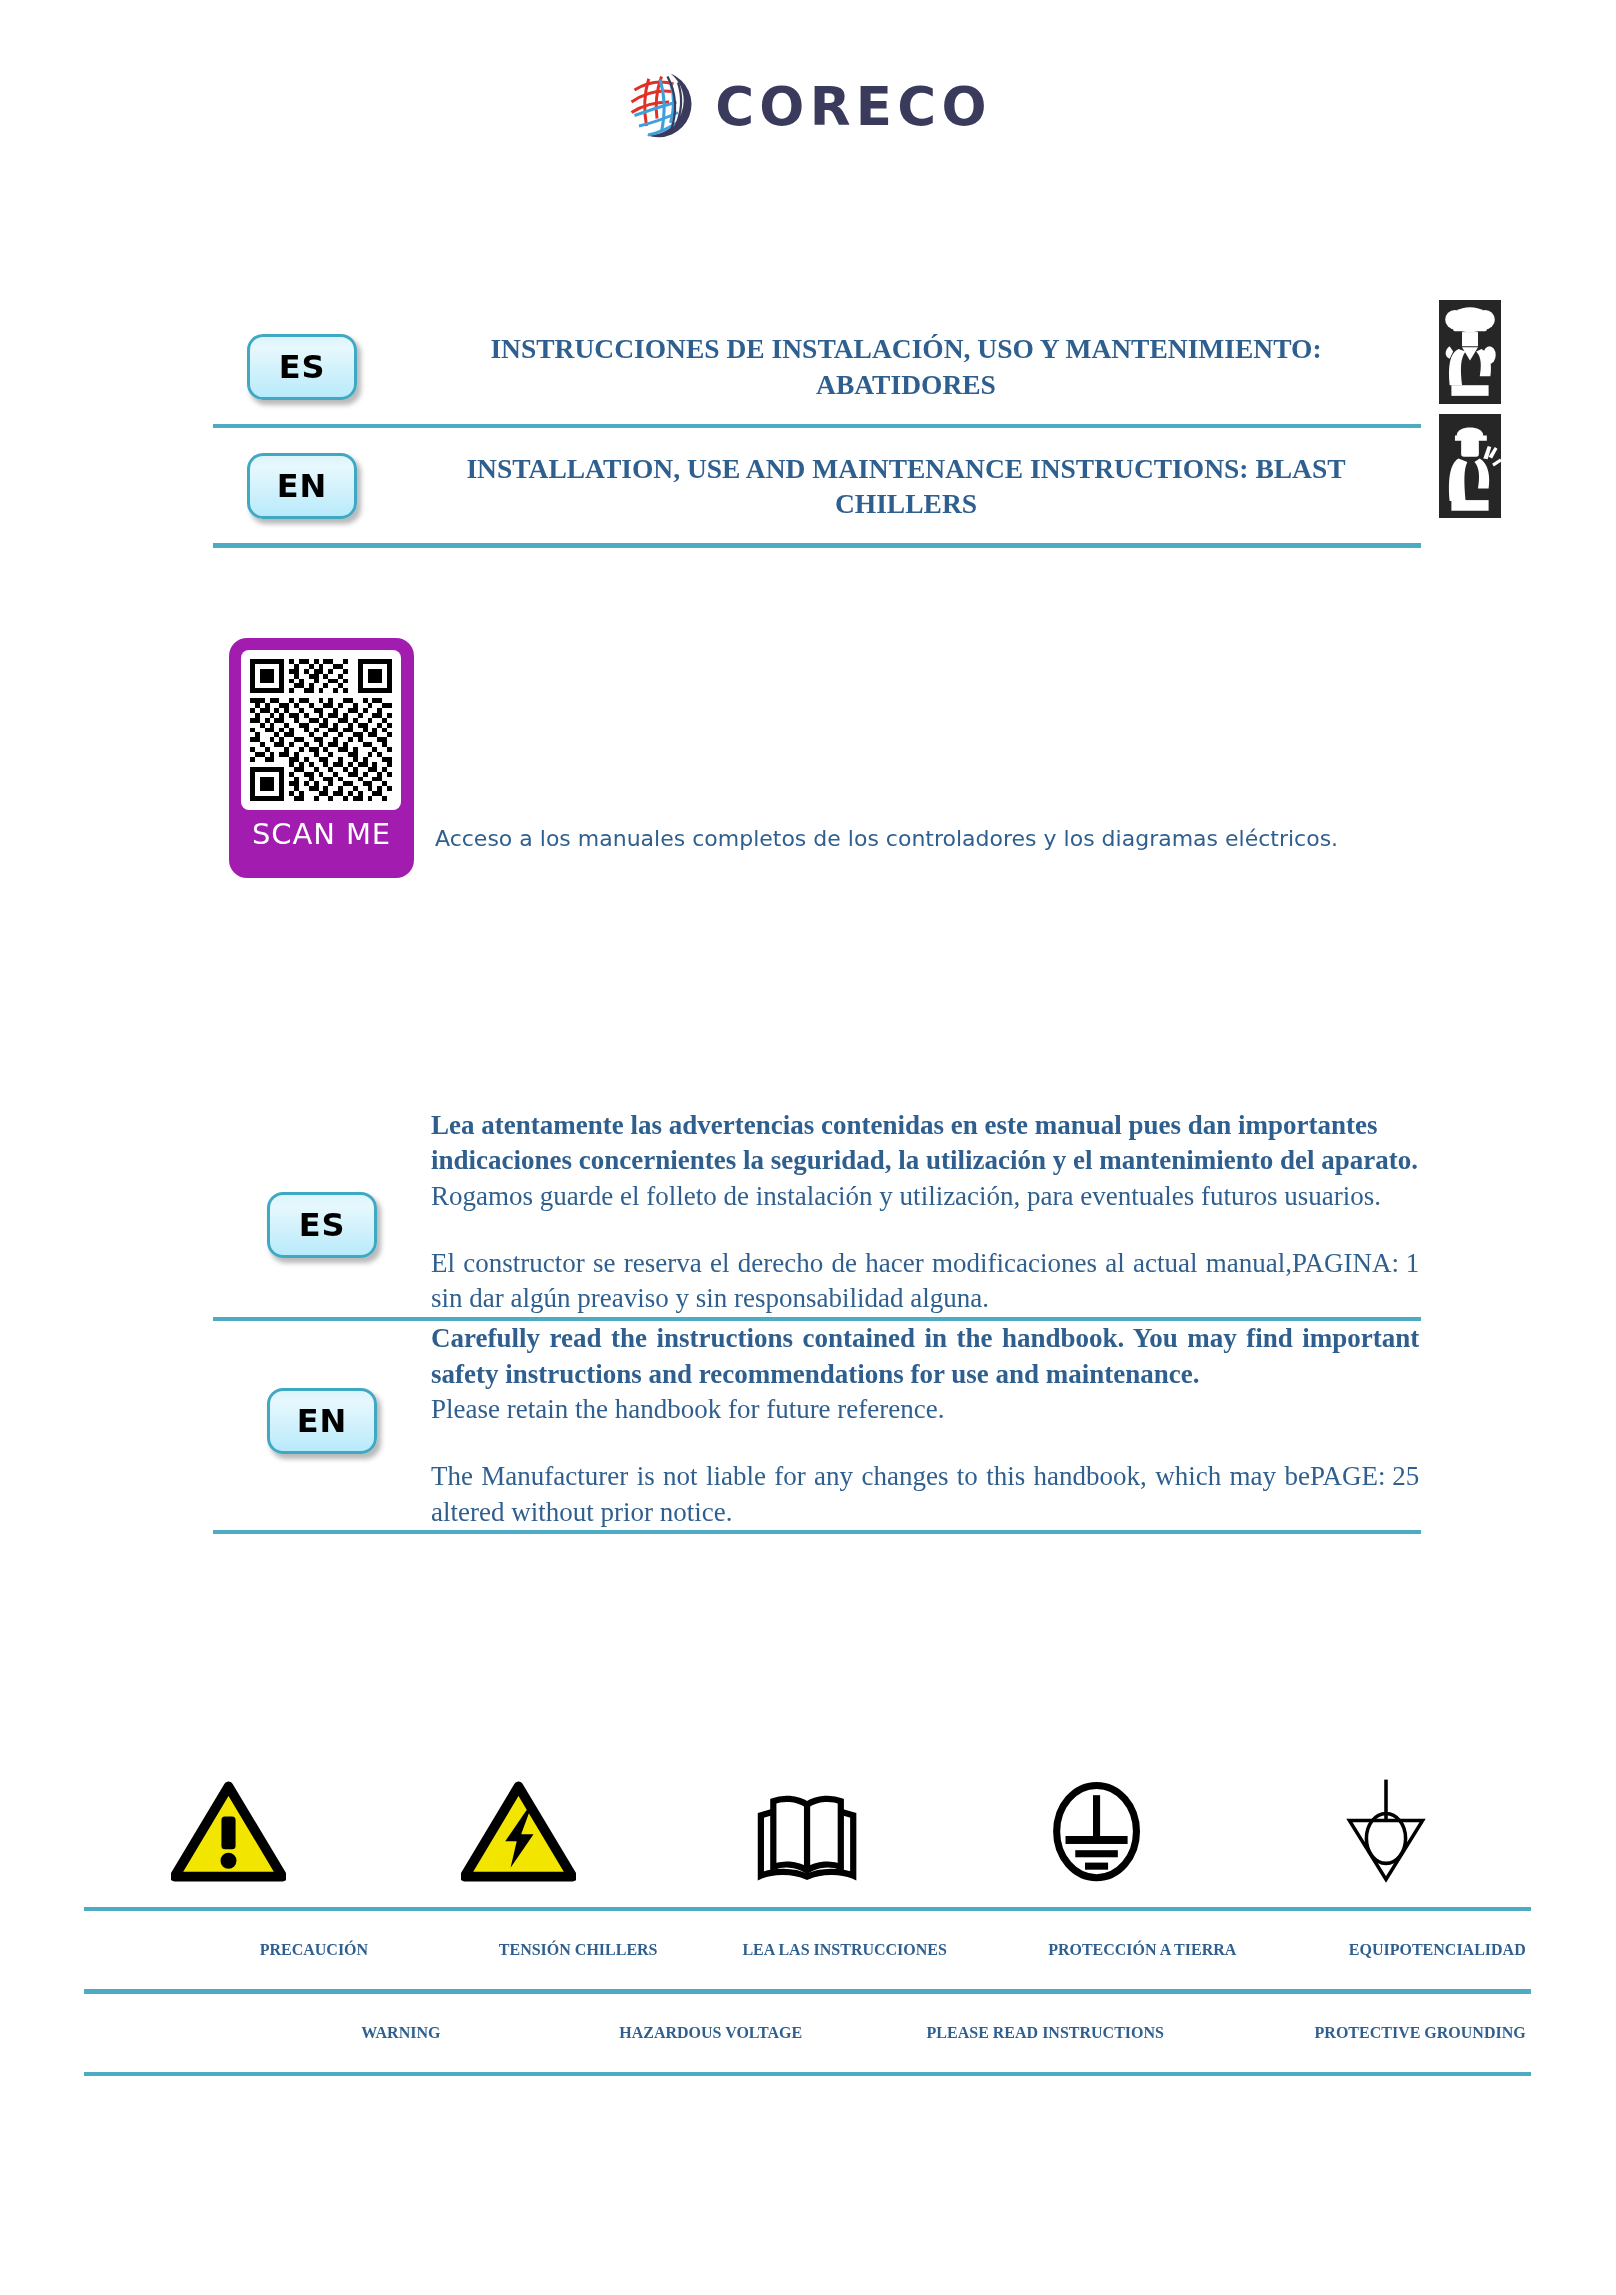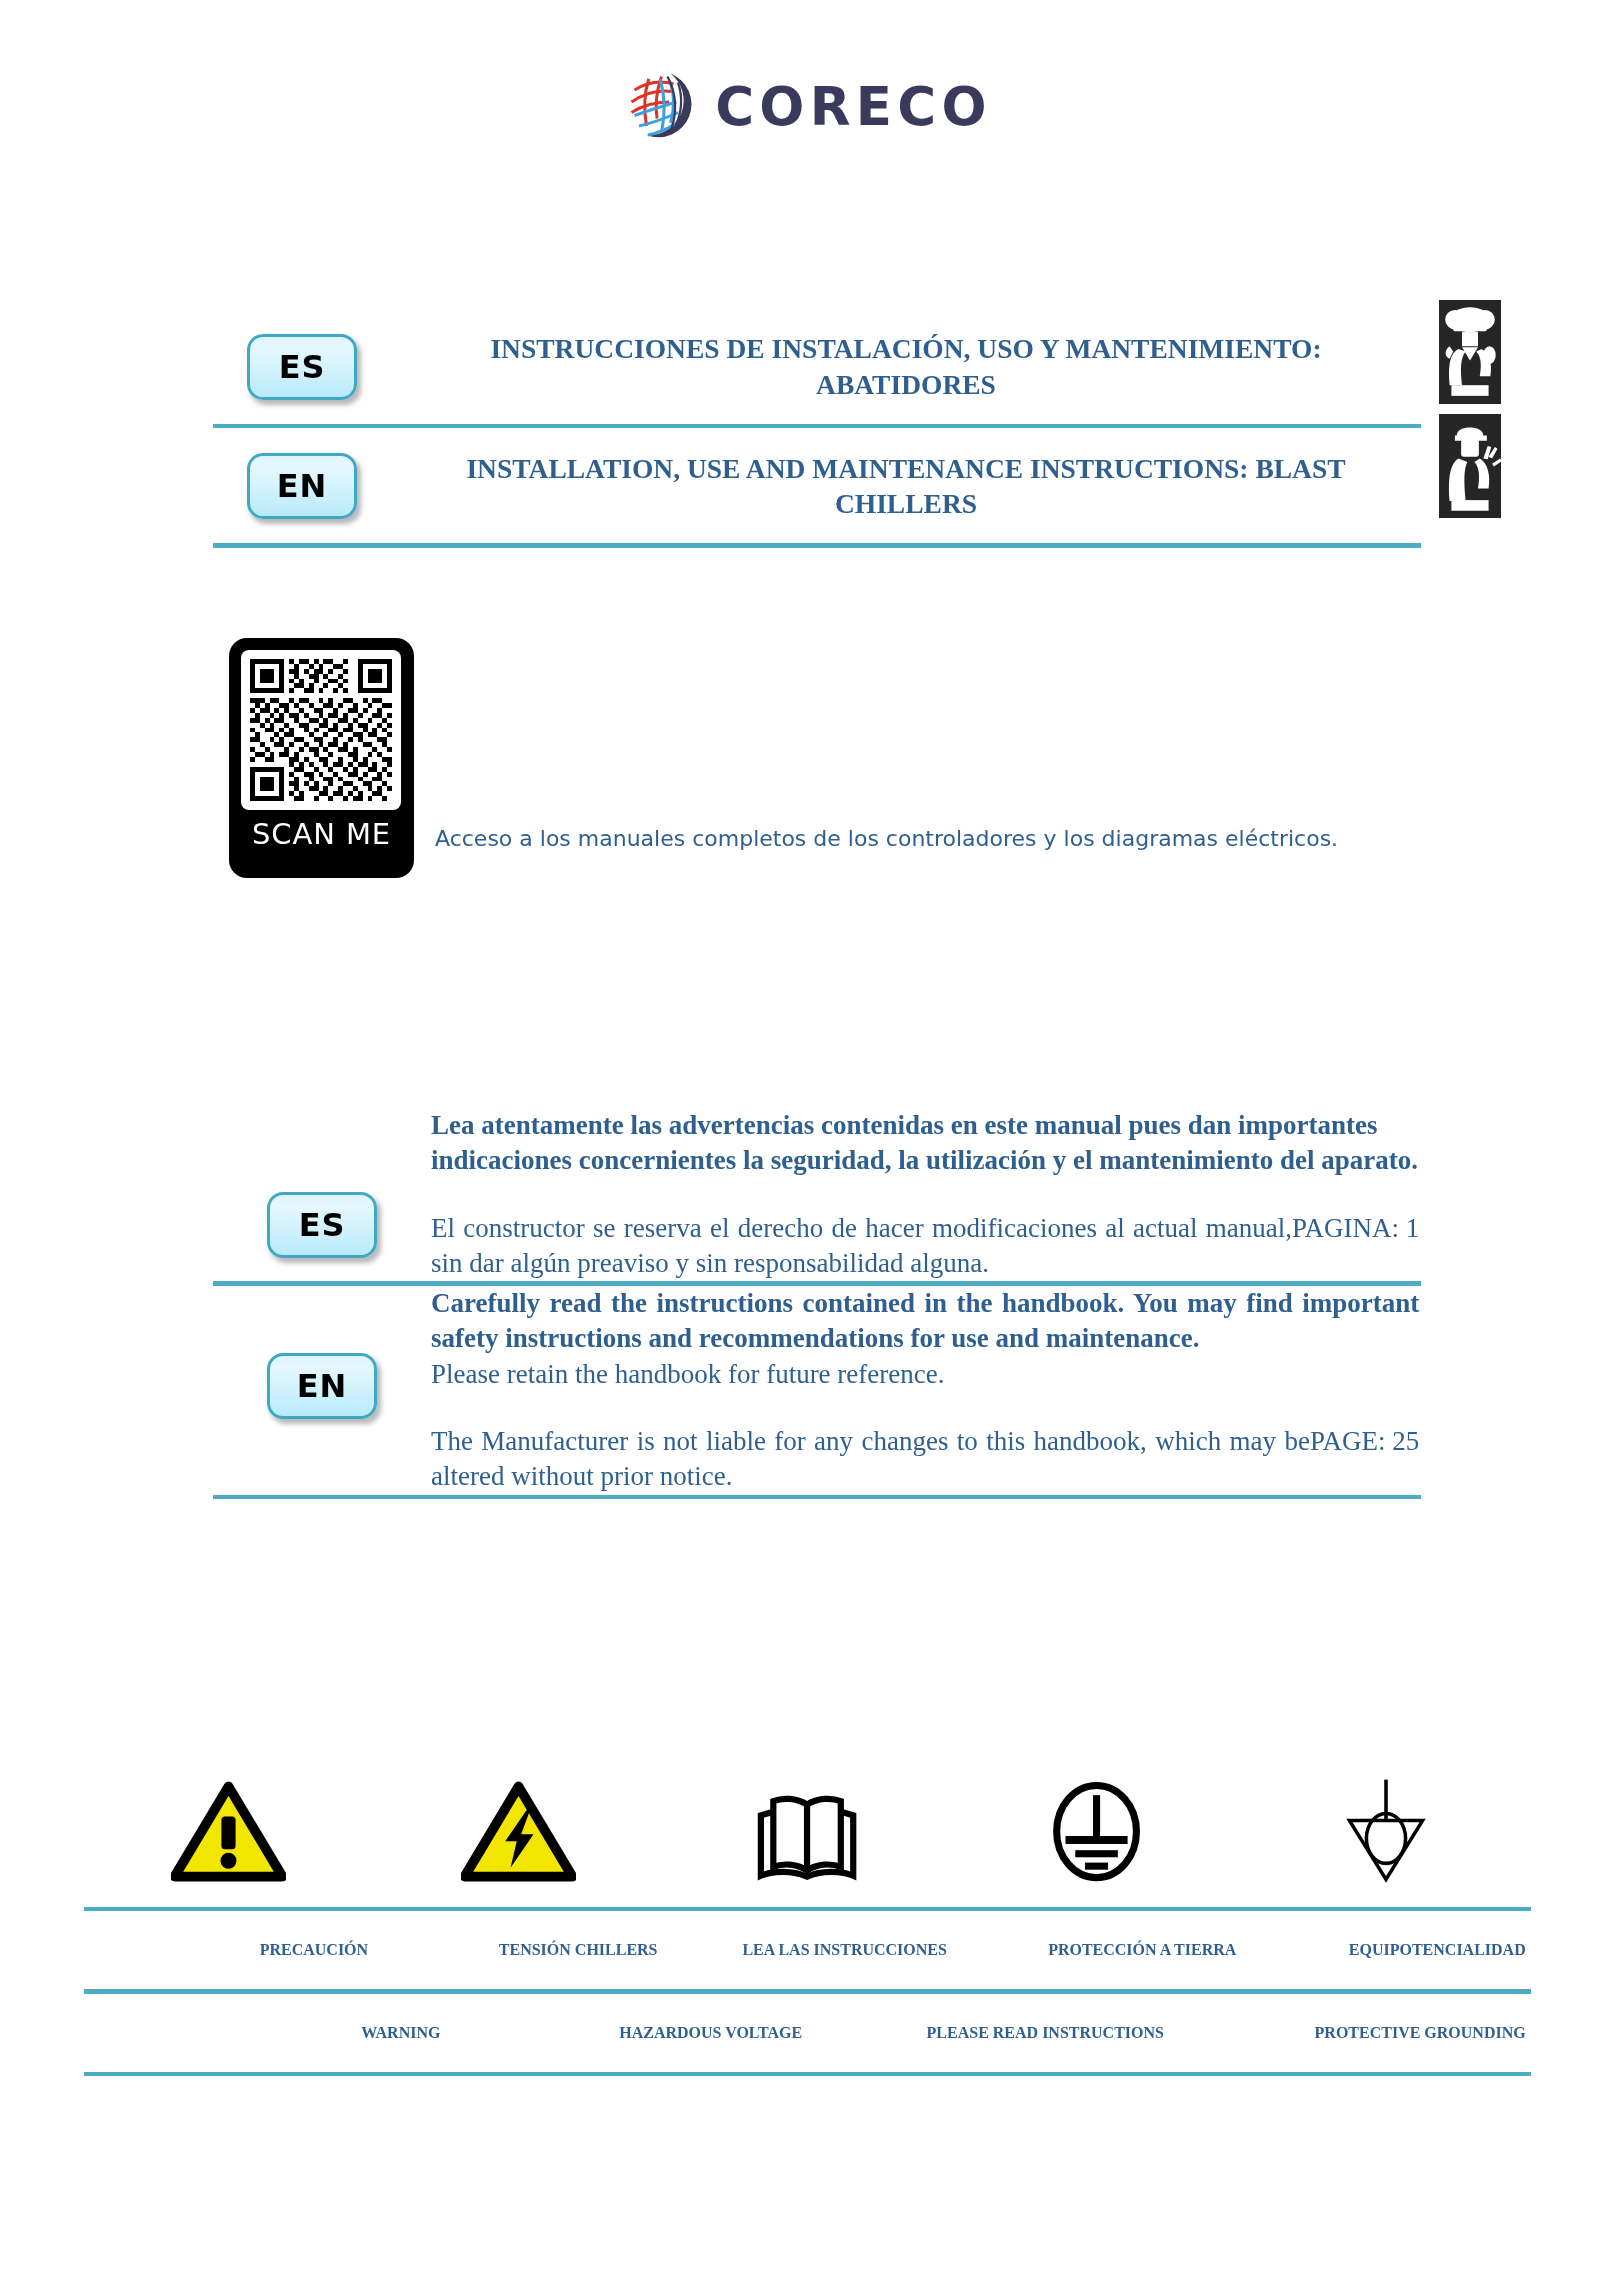--- a/index.html
+++ b/index.html
@@ -107,21 +107,21 @@
   .picto-tech { top: 414px; }
   .picto svg { display: block; width: 100%; height: 100%; }
 
   
   .qr-block {
     position: absolute;
     left: 229px;
     top: 638px;
     width: 185px;
     height: 240px;
-    background: #000000;
+    background: #a21caf;
     border-radius: 18px;
     box-sizing: border-box;
     padding: 12.4px 12.4px 0 12.4px;
   }
   .qr-inner {
     background: #ffffff;
     border-radius: 8px;
     width: 160px;
     height: 160px;
     display: flex;
@@ -556,20 +556,21 @@
 <div class="qr-caption">Acceso a los manuales completos de los controladores y los diagramas eléctricos.</div>
 
 <div class="main">
 
   <div class="main-row">
     <div class="main-badge-cell es-badge-pos">
       <div class="badge">ES</div>
     </div>
     <div class="main-text-cell">
       <p class="ptext bold">Lea atentamente las advertencias contenidas en este manual pues dan importantes indicaciones concernientes la seguridad, la utilización y el mantenimiento del aparato.</p>
+      <p class="ptext just">Rogamos guarde el folleto de instalación y utilización, para eventuales futuros usuarios.</p>
       <div class="ptext spacer"></div>
       <p class="ptext just"><span class="page-ref">PAGINA: 1</span><span>El constructor se reserva el derecho de hacer modificaciones al actual manual, sin dar algún preaviso y sin responsabilidad alguna.</span></p>
     </div>
   </div>
 
   <div class="rule"></div>
 
   <div class="main-row">
     <div class="main-badge-cell en-badge-pos">
       <div class="badge">EN</div>

